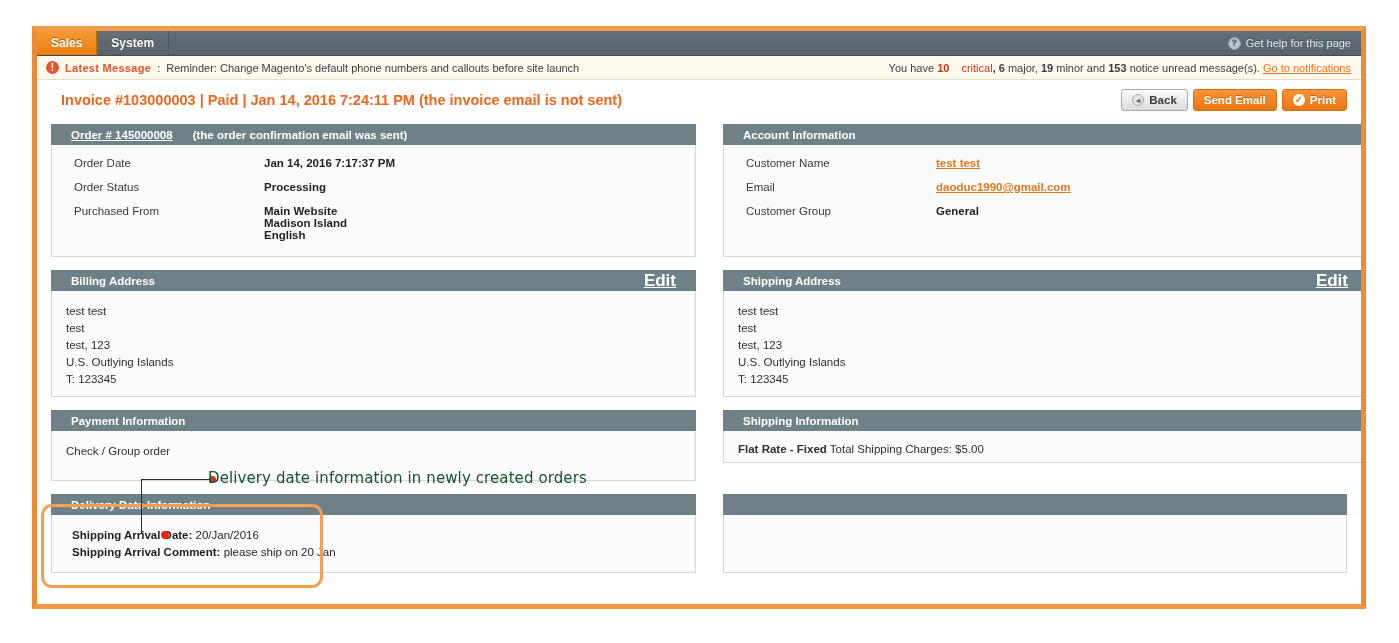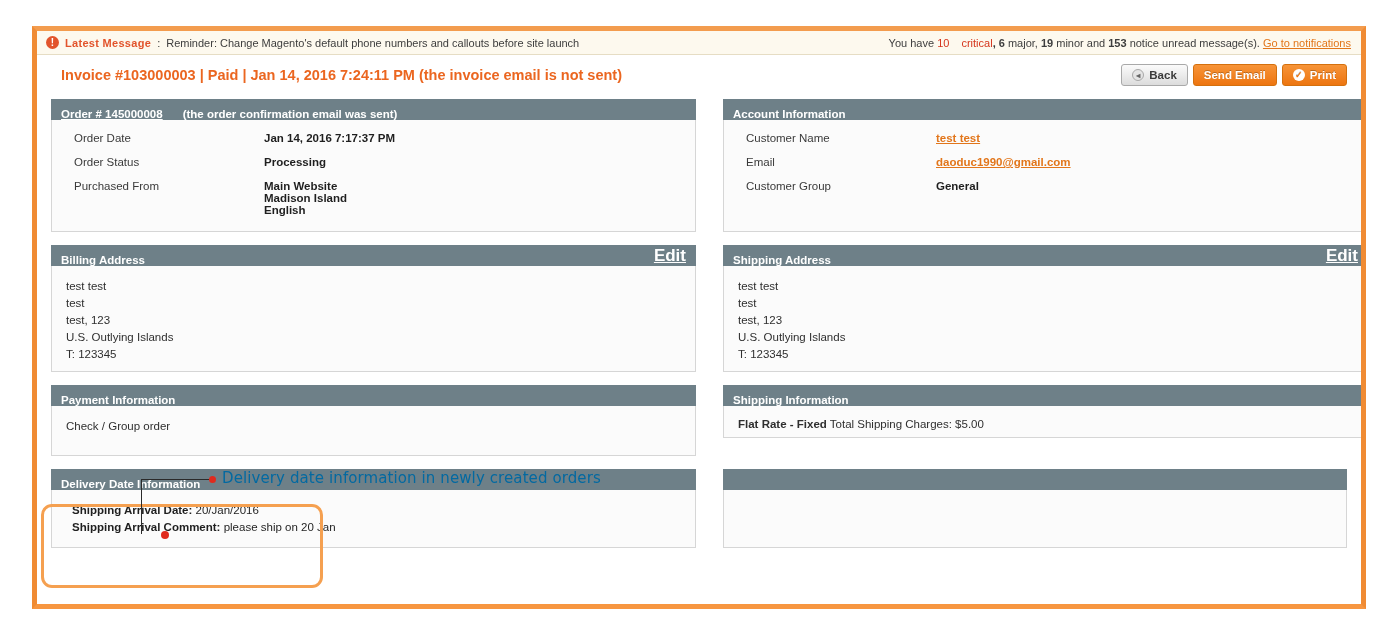--- a/index.html
+++ b/index.html
@@ -98,21 +98,21 @@
     background: #e2542c;
     color: #ffffff;
     font-size: 10px; font-weight: bold;
     display: flex; align-items: center; justify-content: center;
     line-height: 1;
     flex: 0 0 auto;
   }
   .msg-label { color: #e2542c; font-weight: bold; letter-spacing: .3px; text-align: right;}
   .msg-text { color: #3d3d3d; }
   .msg-right { margin-left: auto; font-size: 11px; color: #3d3d3d; }
-  .cnt-critical { color: #d5341b; font-weight: normal; }
+  .cnt-critical { color: #d5341b; font-weight: bold; }
   .cnt { font-weight: bold; color:#3d3d3d; }
   .crit-word { color:#d5341b;margin-left:9px; }
   .gotolink { color: #e2761b; text-decoration: underline; cursor: pointer; }
 
   
   .titlerow {
     height: 40px;
     display: flex; align-items: center;
     padding: 0 14px 0 24px;
     background: #ffffff;
@@ -164,22 +164,22 @@
     display: flex;
     gap: 27px;
     margin-bottom: 13px;
   }
   .col { width: 645px; flex: 0 0 645px; }
 
   .panel { width: 100%; }
   .panel-head {
     height: 21px;
     background: #6e8088;
-    display: flex; align-items: flex-end;
-    padding: 0 10px;
+    display: flex; align-items: center;
+    padding: 0 20px;
     color: #ffffff;
     font-size: 11.5px;
     font-weight: bold;
   }
   .panel-head .edit {
     margin-left: auto;
     color: #ffffff;
     text-decoration: underline;
     font-size: 17px;
     cursor: pointer;
@@ -224,22 +224,22 @@
   .delivery-right { flex: 1; }
   .ghost-head { height: 21px; background: #6e8088; }
   .ghost-body { border: 1px solid #d6d6d6; border-top: none; background: #fbfbfb; height: 58px; }
 
   .dd-line { line-height: 17px; font-size: 11.5px; color: #1f1f1f; }
   .dd-line b { font-weight: bold; }
 
   
   .anno-text {
     position: absolute;
-    left: 222px; top: 469px;
-    color: #0369a1;
+    left: 208px; top: 469px;
+    color: #14532d;
     font-size: 15px;
     font-family: "DejaVu Sans", sans-serif;
     white-space: nowrap;
     letter-spacing: .1px;
   }
   .anno-dot {
     position: absolute;
     left: 209px; top: 476px;
     width: 7px; height: 7px;
     border-radius: 50%;
@@ -275,20 +275,33 @@
 </style>
 </head>
 <body>
 
 <div id="screen">
 
   <div id="frame"></div>
 
   <div id="page">
 
+    <div class="nav">
+      <div class="nav-tab active">
+        <span>Sales</span>
+      </div>
+      <div class="nav-tab">
+        <span>System</span>
+      </div>
+      <div class="nav-spacer"></div>
+      <div class="nav-help">
+        <span class="help-icon">?</span>
+        <span>Get help for this page</span>
+      </div>
+    </div>
 
     <div class="msgbar">
       <div class="msg-left">
         <span class="warn-icon">!</span>
         <span class="msg-label">Latest Message</span>
           <span class="msg-text">: </span>
           <span class="msg-text">Reminder: Change Magento's default phone numbers and callouts before site launch</span>
       </div>
       <div class="msg-right"><span>You have </span><span class="cnt-critical">10</span><span class="crit-word"> critical</span><span class="cnt">, 6</span><span> major, </span><span class="cnt">19</span><span> minor and </span><span class="cnt">153</span><span> notice unread message(s). </span><span class="gotolink">Go to notifications</span></div>
     </div>

